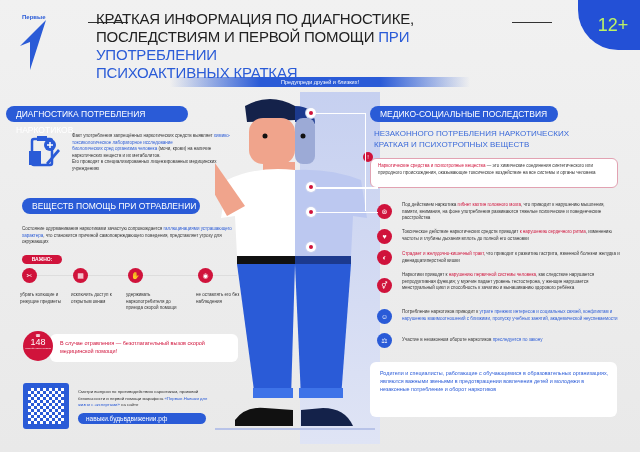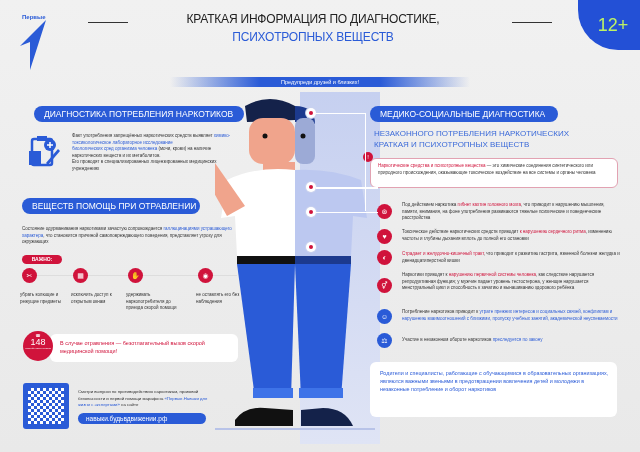--- a/index.html
+++ b/index.html
@@ -1,21 +1,21 @@
 <!DOCTYPE html>
 <html><head>
 <meta charset="utf-8">
 <style>
 *{box-sizing:border-box;margin:0;padding:0}
 body{width:640px;height:452px;overflow:hidden;background:#eeeeee;font-family:"Liberation Sans",sans-serif;position:relative;color:#222}
 .bg{position:absolute;inset:0;background:linear-gradient(180deg,#f1f1f1,#e9e9e9)}
 .logo{position:absolute;left:18px;top:12px;width:30px;height:60px}
 .logo-text{position:absolute;left:22px;top:14px;font-size:6px;font-weight:bold;color:#2a5bd7}
 .age{position:absolute;right:0;top:0;width:62px;height:50px;background:#2350d6;border-bottom-left-radius:40px;color:#bef264;font-size:18px;display:flex;align-items:center;justify-content:center;padding-left:8px}
-.title{position:absolute;left:96px;right:110px;top:10px;text-align:center;font-size:12px;line-height:18px;color:#222;letter-spacing:-.2px}
+.title{position:absolute;left:96px;right:110px;top:10px;text-align:left;font-size:15px;line-height:18px;color:#222;letter-spacing:-.2px}
 .title .hl{color:#2a5bd7}
 .tline{position:absolute;top:22px;width:40px;height:1px;background:#333}
 .subbanner{position:absolute;left:170px;top:77px;width:300px;height:10px;background:linear-gradient(90deg,rgba(42,91,215,0),#2a5bd7 30%,#2a5bd7 70%,rgba(42,91,215,0));color:#fff;font-size:5.5px;text-align:center;line-height:10px}
 .pill{position:absolute;background:#2a5bd7;color:#fff;border-radius:8px;font-size:8.5px;height:16px;line-height:16px;padding-left:10px}
 .small{font-size:4.5px;line-height:6.5px;color:#333}
 .blue{color:#2a5bd7}
 .red{color:#d0133b}
 .card{position:absolute;background:#fff;border-radius:6px}
 .ricon{position:absolute;width:15px;height:15px;border-radius:50%;background:#d0133b;color:#fff;font-size:7px;display:flex;align-items:center;justify-content:center}
 .bicon{background:#2a5bd7}
@@ -31,25 +31,26 @@
 
 <svg class="logo" viewBox="0 0 30 60">
     <polygon points="28,8 12,58 12,30 2,34" fill="#2a5bd7"></polygon>
   </svg>
 <div class="logo-text">Первые</div>
 <div class="age">12+</div>
 <div class="tline" style="left:88px"></div>
 <div class="tline" style="right:88px"></div>
 <div class="title">
   <div>КРАТКАЯ ИНФОРМАЦИЯ ПО ДИАГНОСТИКЕ,</div>
-  <div class="hl">ПСИХОТРОПНЫХ ВЕЩЕСТВ</div>
+  <div><span>ПОСЛЕДСТВИЯМ И ПЕРВОЙ ПОМОЩИ </span><span class="hl">ПРИ УПОТРЕБЛЕНИИ</span></div>
+  <div class="hl">ПСИХОАКТИВНЫХ КРАТКАЯ</div>
 </div>
 <div class="subbanner">Предупреди друзей и близких!</div>
 
-<div class="pill" style="left:34px;top:106px;width:210px">ДИАГНОСТИКА ПОТРЕБЛЕНИЯ НАРКОТИКОВ</div>
+<div class="pill" style="left:6px;top:106px;width:182px">ДИАГНОСТИКА ПОТРЕБЛЕНИЯ НАРКОТИКОВ</div>
 <svg style="position:absolute;left:26px;top:133px;width:36px;height:36px" viewBox="0 0 36 36">
   <rect x="6" y="6" width="20" height="26" rx="2" fill="none" stroke="#2a5bd7" stroke-width="2.5"></rect>
   <rect x="11" y="3" width="10" height="5" fill="#2a5bd7"></rect>
   <rect x="3" y="18" width="12" height="14" fill="#2a5bd7"></rect>
   <circle cx="24" cy="12" r="6" fill="#2a5bd7"></circle>
     <path d="M24 9v6M21 12h6" stroke="#fff" stroke-width="1.5"></path>
   <path d="M20 30 L32 16 L34 18 L22 32Z" fill="#2a5bd7"></path>
 </svg>
 <div class="small" style="position:absolute;left:72px;top:133px;width:165px">
   <span>Факт употребления запрещённых наркотических средств выявляет </span><span class="blue">химико-токсикологическое лабораторное исследование</span><br>
@@ -119,21 +120,21 @@
   <path d="M86 312 L108 310 Q130 310 138 328 L86 328Z" fill="#14224a"></path>
 
   <rect x="-40" y="330" width="210" height="2" fill="#b8c3e8"></rect>
 </svg>
 
 <div class="dot" style="left:306px;top:108px"></div>
 <div class="dot" style="left:306px;top:182px"></div>
 <div class="dot" style="left:306px;top:207px"></div>
 <div class="dot" style="left:306px;top:242px"></div>
 
-<div class="pill" style="left:370px;top:106px;width:188px">МЕДИКО-СОЦИАЛЬНЫЕ ДИАГНОСТИКА</div>
+<div class="pill" style="left:370px;top:106px;width:188px">МЕДИКО-СОЦИАЛЬНЫЕ ПОСЛЕДСТВИЯ</div>
 <div class="blue" style="position:absolute;left:374px;top:128px;width:200px;font-size:8px;line-height:11px;color:#3b6ad9">НЕЗАКОННОГО ПОТРЕБЛЕНИЯ НАРКОТИЧЕСКИХ КРАТКАЯ И ПСИХОТРОПНЫХ ВЕЩЕСТВ</div>
 <div class="card" style="left:370px;top:158px;width:248px;height:30px;border:1px solid #e2a2b2"></div>
 <div class="ricon" style="left:363px;top:152px;width:10px;height:10px;font-size:6px">!</div>
 <div class="small" style="position:absolute;left:378px;top:163px;width:232px">
   <span class="red">Наркотические средства и психотропные вещества</span><span> — это химические соединения синтетического или природного происхождения, оказывающие токсическое воздействие на все системы и органы человека</span>
 </div>
 
 <div class="ricon" style="left:377px;top:204px">⊛</div>
 <div class="small" style="position:absolute;left:402px;top:202px;width:220px"><span>Под действием наркотика </span><span class="red">гибнет кахтин головного мозга</span><span>, что приводит к нарушению мышления, памяти, внимания, на фоне употребления развиваются тяжелые психические и поведенческие расстройства</span></div>
 

